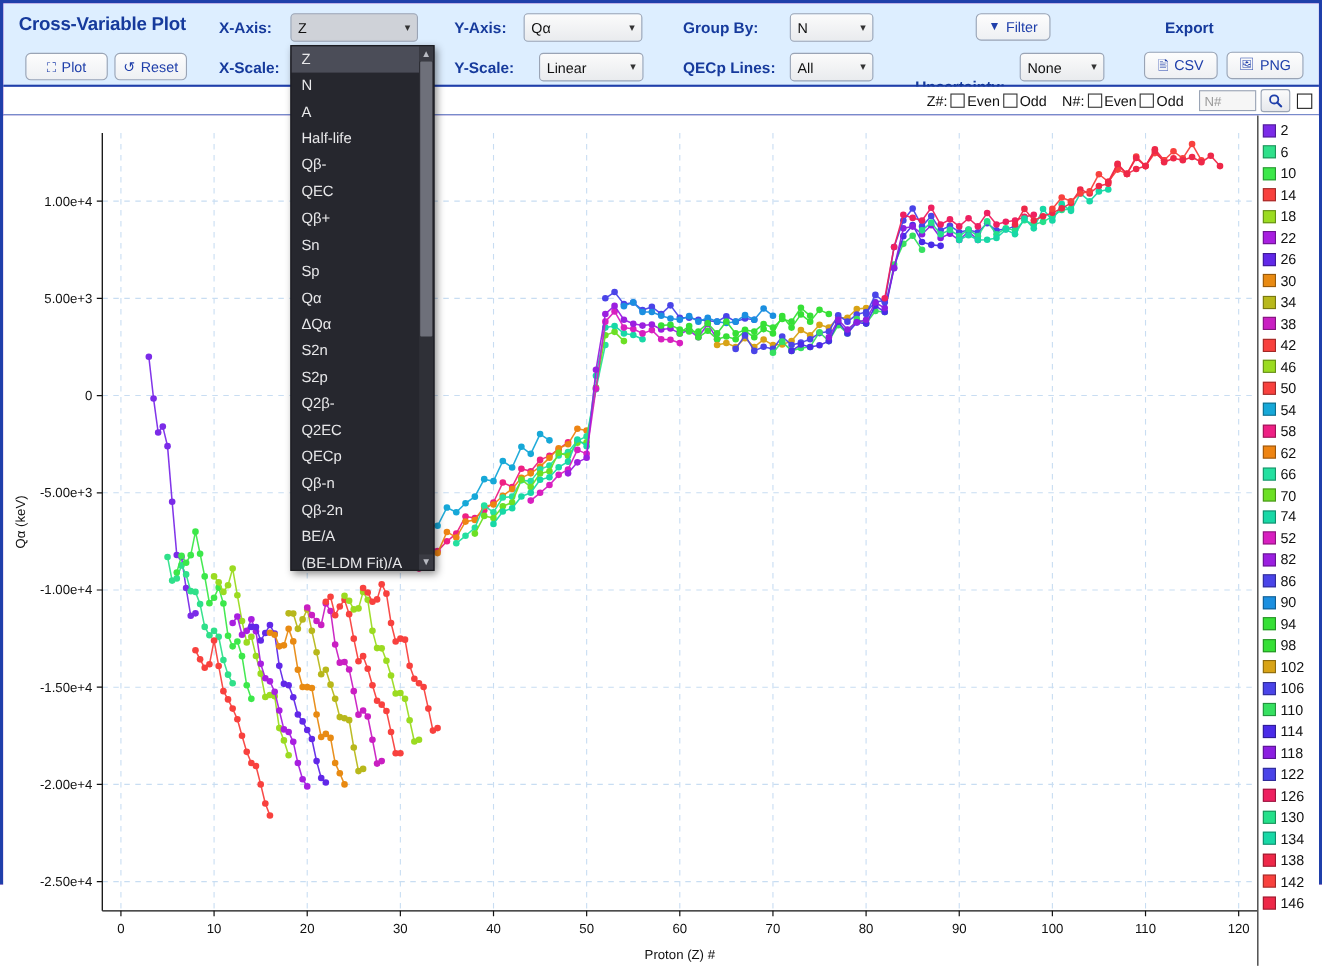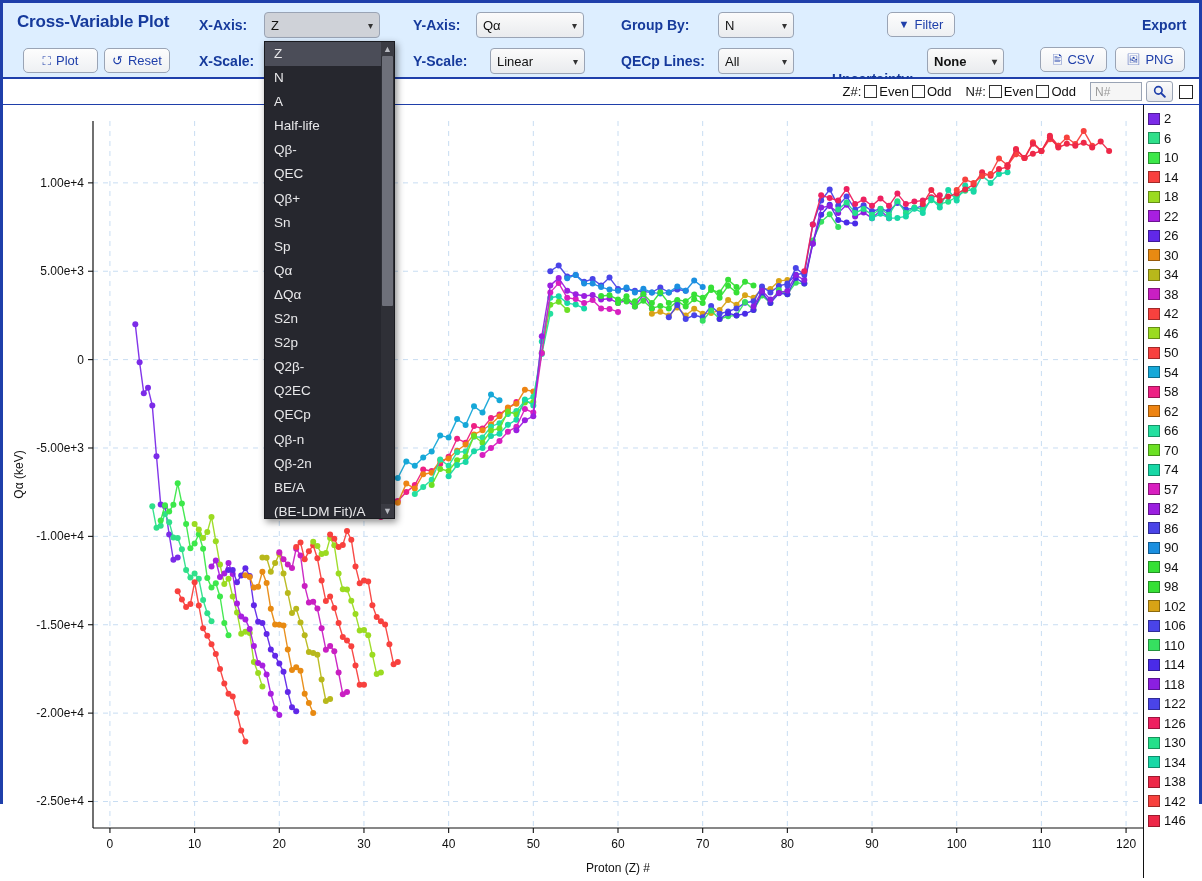--- a/index.html
+++ b/index.html
@@ -99,23 +99,23 @@
   #selYAxis  { position: absolute; left: 473px; top: 9px;  width: 108px; }
   #selYScale { position: absolute; left: 487px; top: 45px; width: 95px; }
 
   #lblGroupBy  { position: absolute; left: 618px; top: 14px; }
   #lblDrawLines{ position: absolute; left: 618px; top: 50px; }
   #selGroupBy  { position: absolute; left: 715px; top: 9px;  width: 76px; }
   #selDrawLines{ position: absolute; left: 715px; top: 45px; width: 76px; }
 
   #btnFilter   { position: absolute; left: 884px; top: 9px; width: 68px; }
   #lblUncert   { position: absolute; left: 829px; top: 68px; }
-  #selUncert   { position: absolute; left: 924px; top: 45px; width: 77px; font-weight: bold; }
-
-  #lblExport { position: absolute; left: 1139px; top: 14px; }
+  #selUncert   { position: absolute; left: 924px; top: 45px; width: 77px; }
+
+  #lblExport { position: absolute; left: 1056px; top: 14px; }
   #btnCSV    { position: absolute; left: 1037px; top: 44px; width: 67px; }
   #btnPNG    { position: absolute; left: 1112px; top: 44px; width: 70px; }
 
   
   #dropdown {
     position: absolute;
     left: 261px;
     top: 38px;
     width: 131px;
     height: 478px;
@@ -1205,21 +1205,21 @@
         <div class="lg-item">
           <span class="lg-sw" style="background: rgb(108, 224, 36);"></span>
           <span>70</span>
         </div>
         <div class="lg-item">
           <span class="lg-sw" style="background: rgb(24, 216, 166);"></span>
           <span>74</span>
         </div>
         <div class="lg-item">
           <span class="lg-sw" style="background: rgb(216, 31, 192);"></span>
-          <span>57</span>
+          <span>52</span>
         </div>
         <div class="lg-item">
           <span class="lg-sw" style="background: rgb(155, 31, 224);"></span>
           <span>82</span>
         </div>
         <div class="lg-item">
           <span class="lg-sw" style="background: rgb(74, 68, 232);"></span>
           <span>86</span>
         </div>
         <div class="lg-item">

